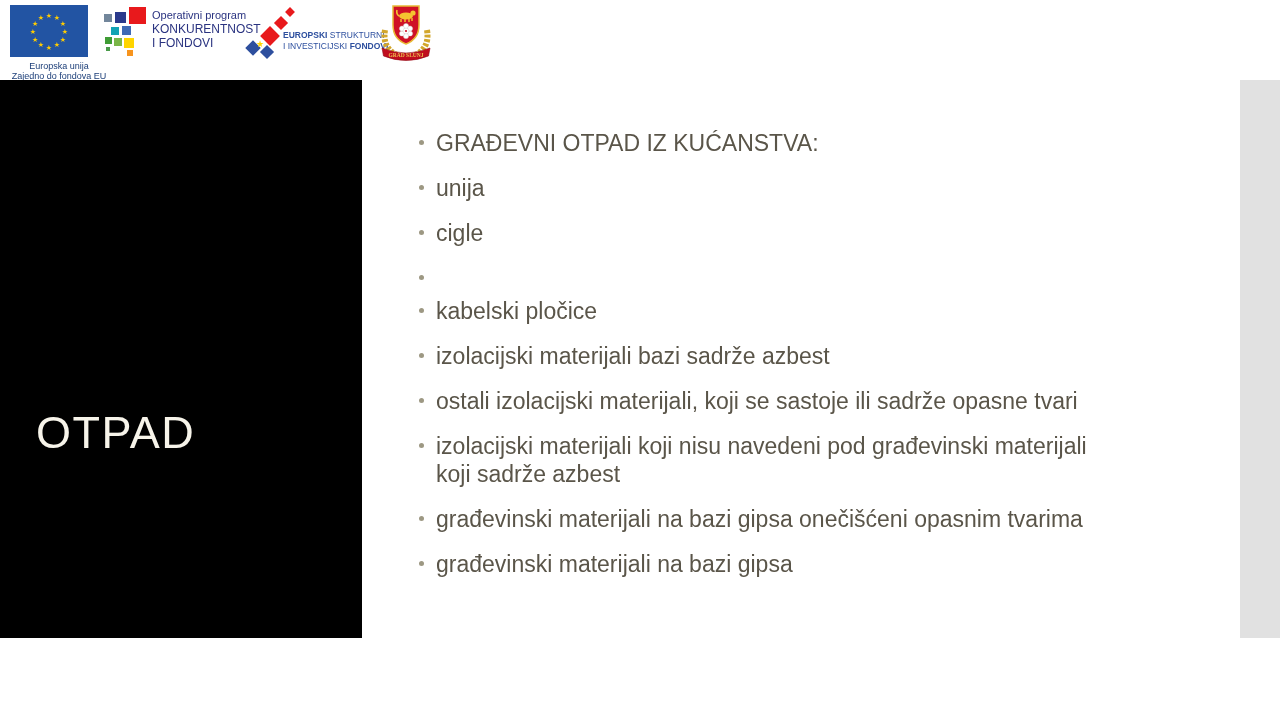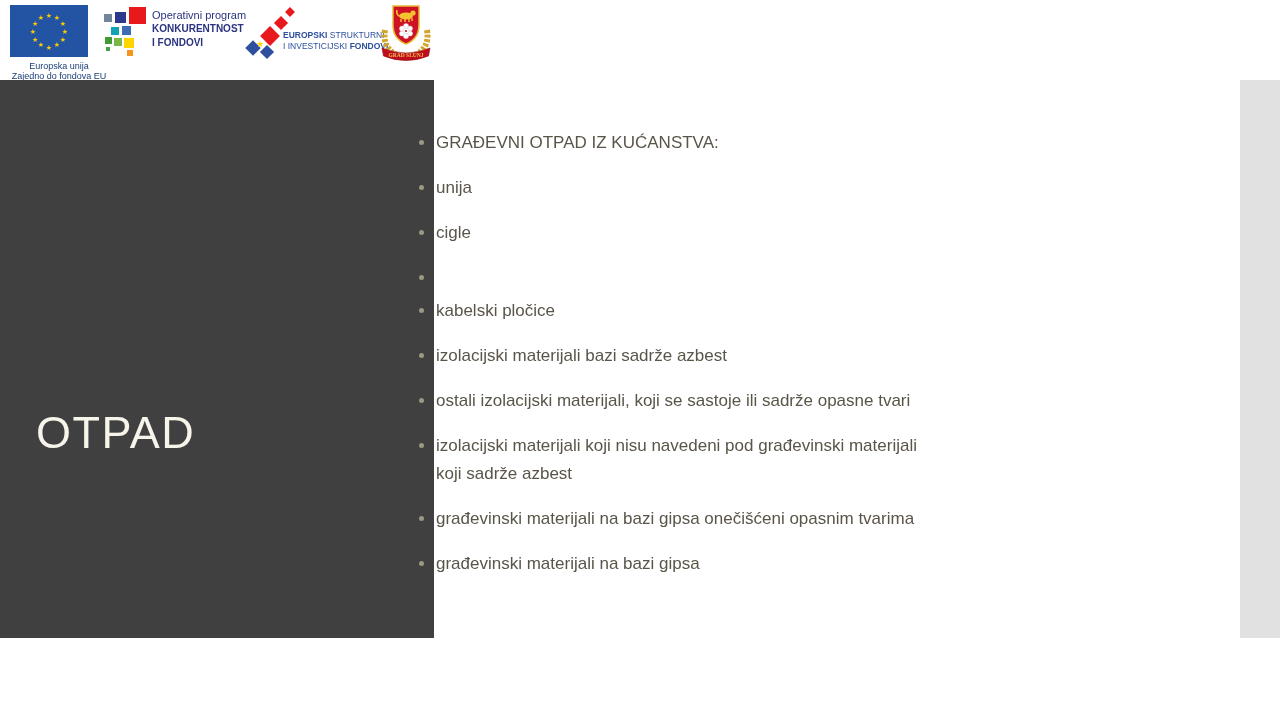--- a/index.html
+++ b/index.html
@@ -20,38 +20,38 @@
   .sq-navy  {left:12px;top:6px; width:11px;height:11px;background:#2b3a8c;}
   .sq-red   {left:26px;top:1px; width:17px;height:17px;background:#e8191c;}
   .sq-teal  {left:8px; top:21px;width:8px; height:8px; background:#12a3b4;}
   .sq-blue  {left:19px;top:20px;width:9px; height:9px; background:#3f6ab5;}
   .sq-green {left:2px; top:31px;width:7px; height:7px; background:#3f9c35;}
   .sq-lime  {left:11px;top:32px;width:8px; height:8px; background:#7ab648;}
   .sq-yellow{left:21px;top:32px;width:10px;height:10px;background:#ffd500;}
   .sq-tgreen{left:3px; top:41px;width:4px; height:4px; background:#4a9b4a;}
   .sq-orange{left:24px;top:44px;width:6px; height:6px; background:#f7941d;}
   .opkk-text{position:absolute;left:49px;top:2px;color:#2a3380;font-size:11px;line-height:14px;}
-  .opkk-text .b{font-weight:bold;font-size:10px;}
+  .opkk-text .b{font-weight:normal;font-size:12px;}
   .logo-esif{position:absolute;left:243px;top:4px;width:132px;height:62px;}
   .esif-text{position:absolute;left:40px;top:26px;color:#2d4f9e;font-size:8.5px;line-height:11px;white-space:nowrap;}
   .logo-coat{position:absolute;left:380px;top:3px;width:52px;height:60px;}
   
-  .left-panel{position:absolute;left:0;top:80px;width:434px;height:558px;background:#404040;}
+  .left-panel{position:absolute;left:0;top:80px;width:362px;height:558px;background:#000000;}
   .slide-title{
     position:absolute;left:36px;top:327px;margin:0;
     color:#f7f4ea;font-size:45px;line-height:52px;font-weight:300;letter-spacing:1.5px;
   }
   
   .right-strip{position:absolute;left:1240px;top:80px;width:40px;height:558px;background:#e1e1e1;}
   
   .content{position:absolute;left:410px;top:129px;width:800px;}
   ul.bullets{list-style:none;margin:0;padding:0;}
   ul.bullets li{display:flex;align-items:flex-start;margin:0 0 17px 0;}
   .dot{width:5px;height:5px;border-radius:50%;background:#9d9883;margin:11px 12px 0 9px;flex:none;}
-  .txt{white-space:pre;color:#5a5549;font-size:17px;line-height:28px;font-weight:300;}
+  .txt{white-space:pre;color:#5a5549;font-size:23px;line-height:28px;font-weight:300;}
 </style>
 </head>
 <body>
 
 <div class="slide">
 
   <div class="logo-banner">
 
     <div class="logo-eu">
       <svg class="eu-flag" width="78" height="52" viewBox="0 0 78 52">

